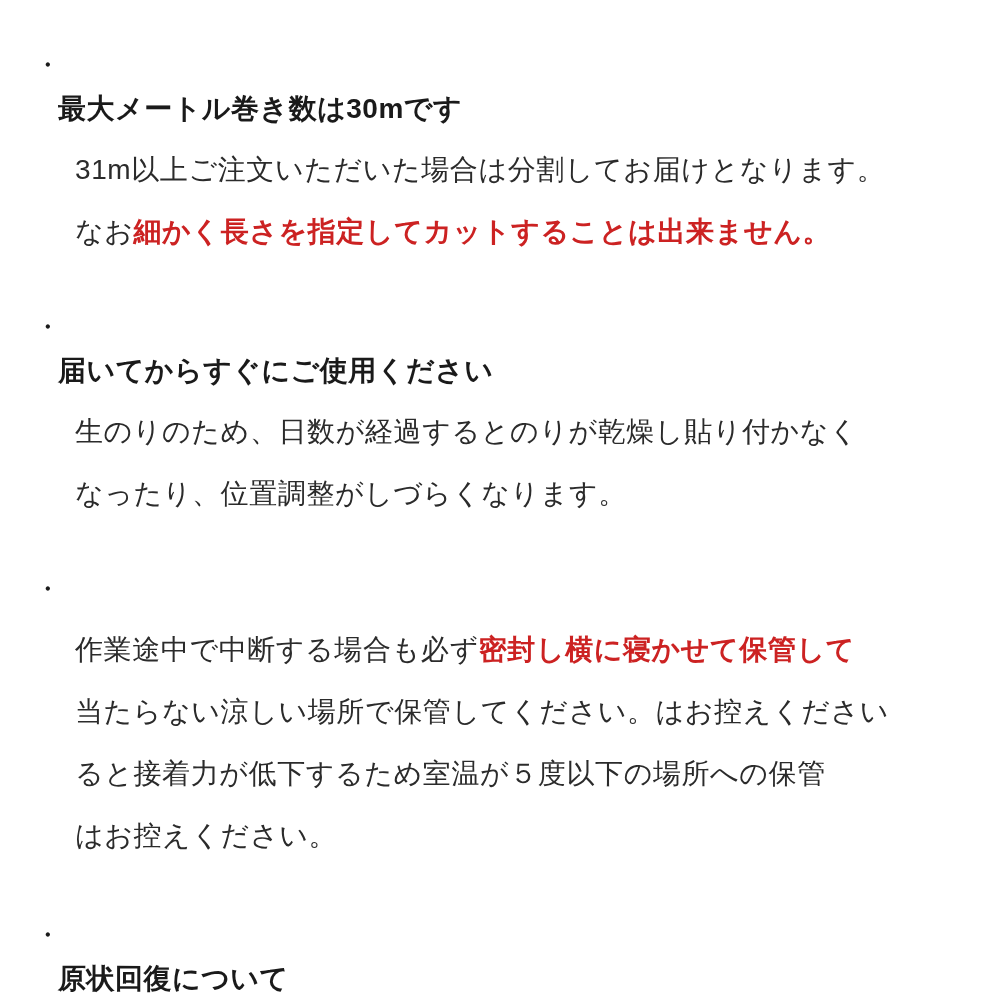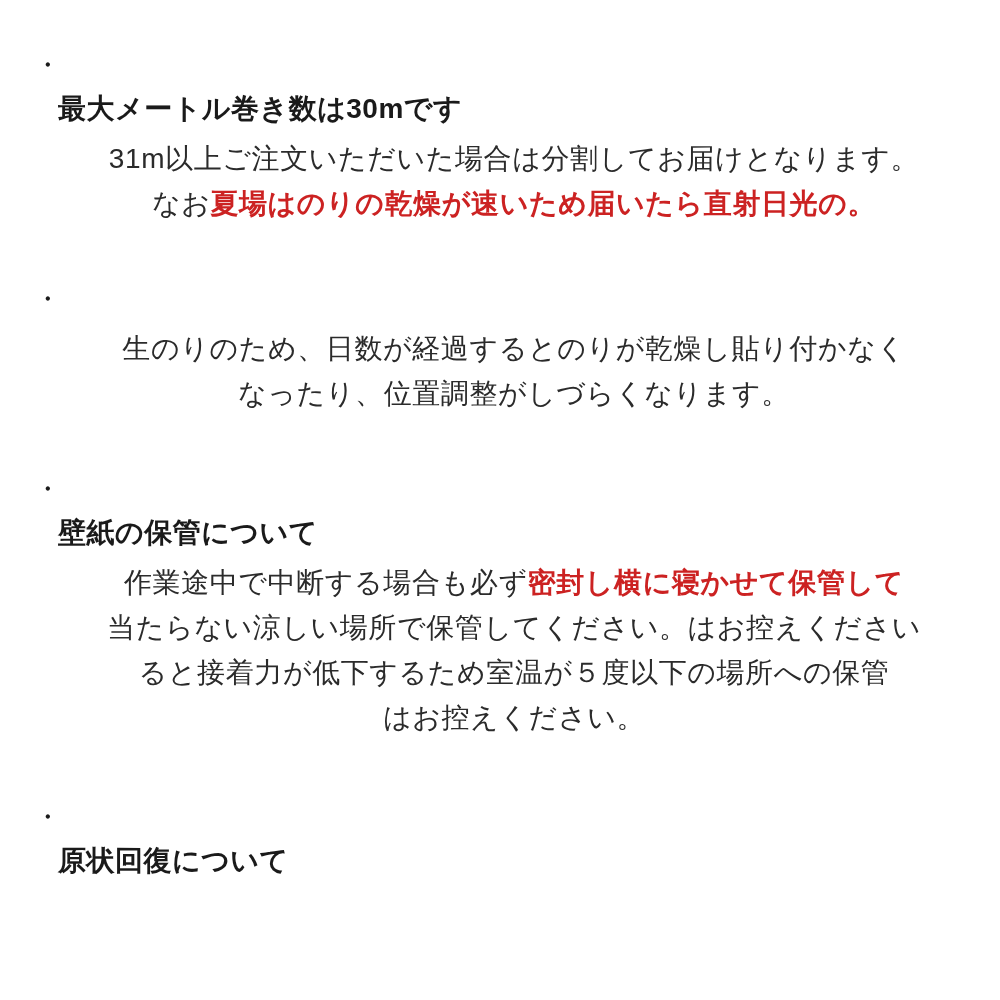--- a/index.html
+++ b/index.html
@@ -51,22 +51,21 @@
     margin-top: 44px;
   }
   .body {
     padding-left: 28px;
     font-size: 28px;
     line-height: 45px;
     letter-spacing: 0.6px;
     color: #2b2b2b;
   }
   .body p {
-    margin: 0;
-    text-align: center;
+    margin: 17px;
   }
   .red-bold {
     color: #cc2222;
     font-weight: bold;
   }
   .s1 { margin-bottom: 52px; }
   .s2 { margin-bottom: 52px; }
   .s3 { margin-bottom: 56px; }
 </style>
 </head>
@@ -77,43 +76,43 @@
   <div class="section s1">
     <div class="heading-row">
       <span class="bullet">・</span>
       <span class="heading">最大メートル巻き数は30mです</span>
     </div>
     <div class="body">
       <p>
         <span>31m以上ご注文いただいた場合は分割してお届けとなります。</span>
       </p>
       <p>
-        <span>なお</span><span class="red-bold">夏場はのりの乾燥が速いため届いたら直射日光の。</span>
+        <span>なお</span><span class="red-bold">細かく長さを指定してカットすることは出来ません。</span>
       </p>
     </div>
   </div>
 
   <div class="section s2">
     <div class="heading-row">
       <span class="bullet">・</span>
+      <span class="heading">届いてからすぐにご使用ください</span>
     </div>
     <div class="body">
       <p>
         <span>生のりのため、日数が経過するとのりが乾燥し貼り付かなく</span>
       </p>
       <p>
         <span>なったり、位置調整がしづらくなります。</span>
       </p>
     </div>
   </div>
 
   <div class="section s3">
     <div class="heading-row">
       <span class="bullet">・</span>
-      <span class="heading">壁紙の保管について</span>
     </div>
     <div class="body">
       <p>
         <span>作業途中で中断する場合も必ず</span><span class="red-bold">密封し横に寝かせて保管して</span>
       </p>
       <p>
         <span>当たらない涼しい場所で保管してください。はお控えください</span>
       </p>
       <p>
         <span>ると接着力が低下するため室温が５度以下の場所への保管</span>

